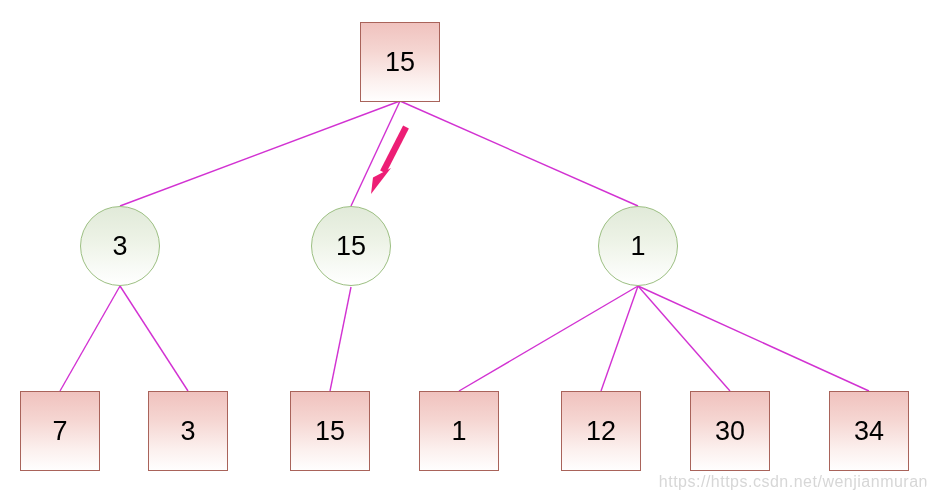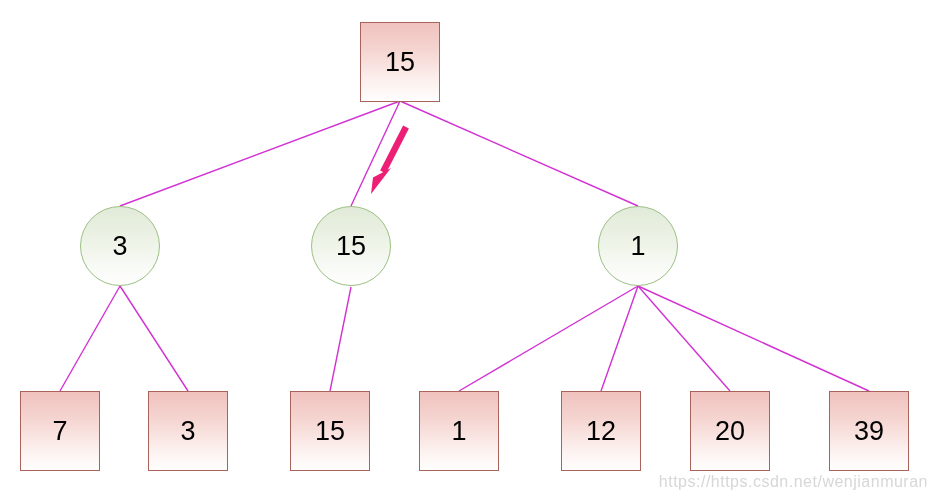--- a/index.html
+++ b/index.html
@@ -112,21 +112,21 @@
   <div class="node square" id="node-leaf-2">
     <span>15</span>
   </div>
   <div class="node square" id="node-leaf-3">
     <span>1</span>
   </div>
   <div class="node square" id="node-leaf-4">
     <span>12</span>
   </div>
   <div class="node square" id="node-leaf-5">
-    <span>20</span>
+    <span>30</span>
   </div>
   <div class="node square" id="node-leaf-6">
-    <span>39</span>
+    <span>34</span>
   </div>
 
   <div class="watermark">https://https.csdn.net/wenjianmuran</div>
 
 </div>
 
 </body></html>

